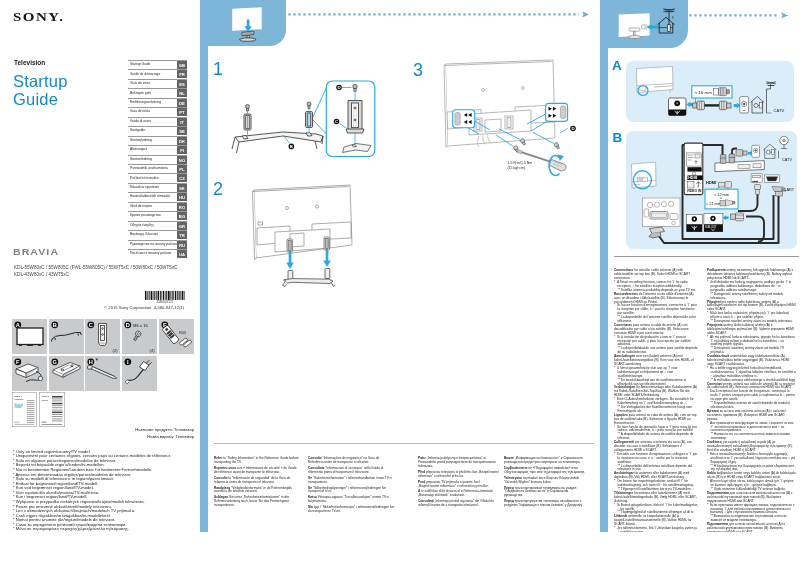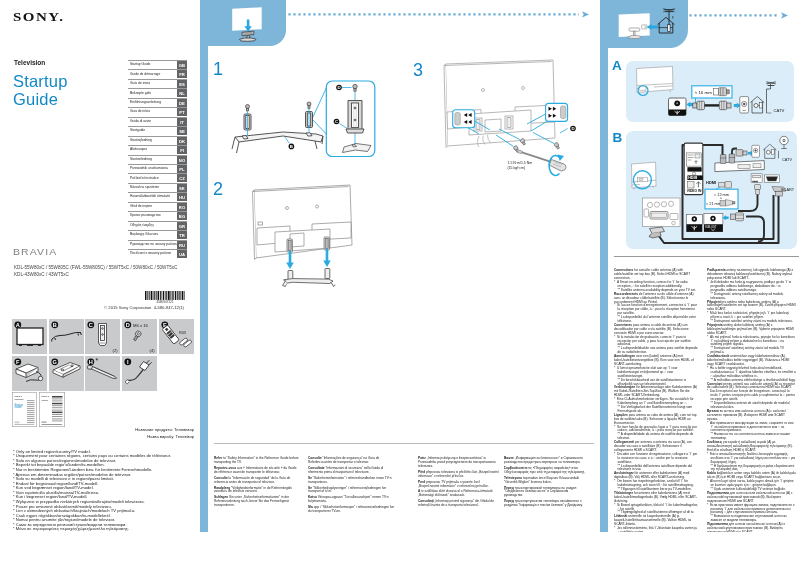--- a/index.html
+++ b/index.html
@@ -162,21 +162,21 @@
       </div>
       <div style="position:absolute;left:0;top:189px;width:58.5px;height:9.45px;border-top:0.9px solid #999;">
         <div style="position:absolute;left:2px;top:1.2px;width:96px;font-size:6.6px;transform:scale(0.5);transform-origin:0 0;color:#222;white-space:nowrap;">Посібник із початку роботи</div>
         <svg style="position:absolute;right:0px;top:0px" width="10" height="8">
           <rect width="10" height="8" fill="#636466"></rect>
           <text x="5" y="5.9" font-size="4.2" font-weight="bold" fill="#fff" text-anchor="middle" font-family="Liberation Sans">UA</text>
         </svg>
       </div>
     </div>
 
-<div class="abs" style="left:13px;top:247px;font-size:10.5px;letter-spacing:1.1px;color:#808184;font-weight:normal;transform:scaleY(0.95);transform-origin:0 top;margin-top:-2px;">BRAVIA</div>
+<div class="abs" style="left:13px;top:247px;font-size:10.5px;letter-spacing:1.1px;color:#808184;font-weight:bold;transform:scaleY(0.95);transform-origin:0 top;margin-top:-2px;">BRAVIA</div>
 
 <div class="abs" style="left:14px;top:264px;width:200px;">
 <div style="font-size:9.2px;line-height:1.5;transform:scale(0.5);transform-origin:0 0;width:380px;color:#444;white-space:nowrap;">KDL-55W80xC / 55W805C (FWL-55W805C) / 55WT5xC / 50W80xC / 50WT5xC<br>KDL-43W80xC / 43WT5xC</div>
 </div>
 
 <svg class="abs" style="left:145px;top:291px;width:40px;height:12.5px" viewBox="0 0 44 14" preserveAspectRatio="none">
 <g fill="#111">
 <rect x="0" y="0" width="1.6" height="10"></rect>
         <rect x="2.4" y="0" width="0.7" height="10"></rect>
         <rect x="4" y="0" width="1.1" height="10"></rect>

